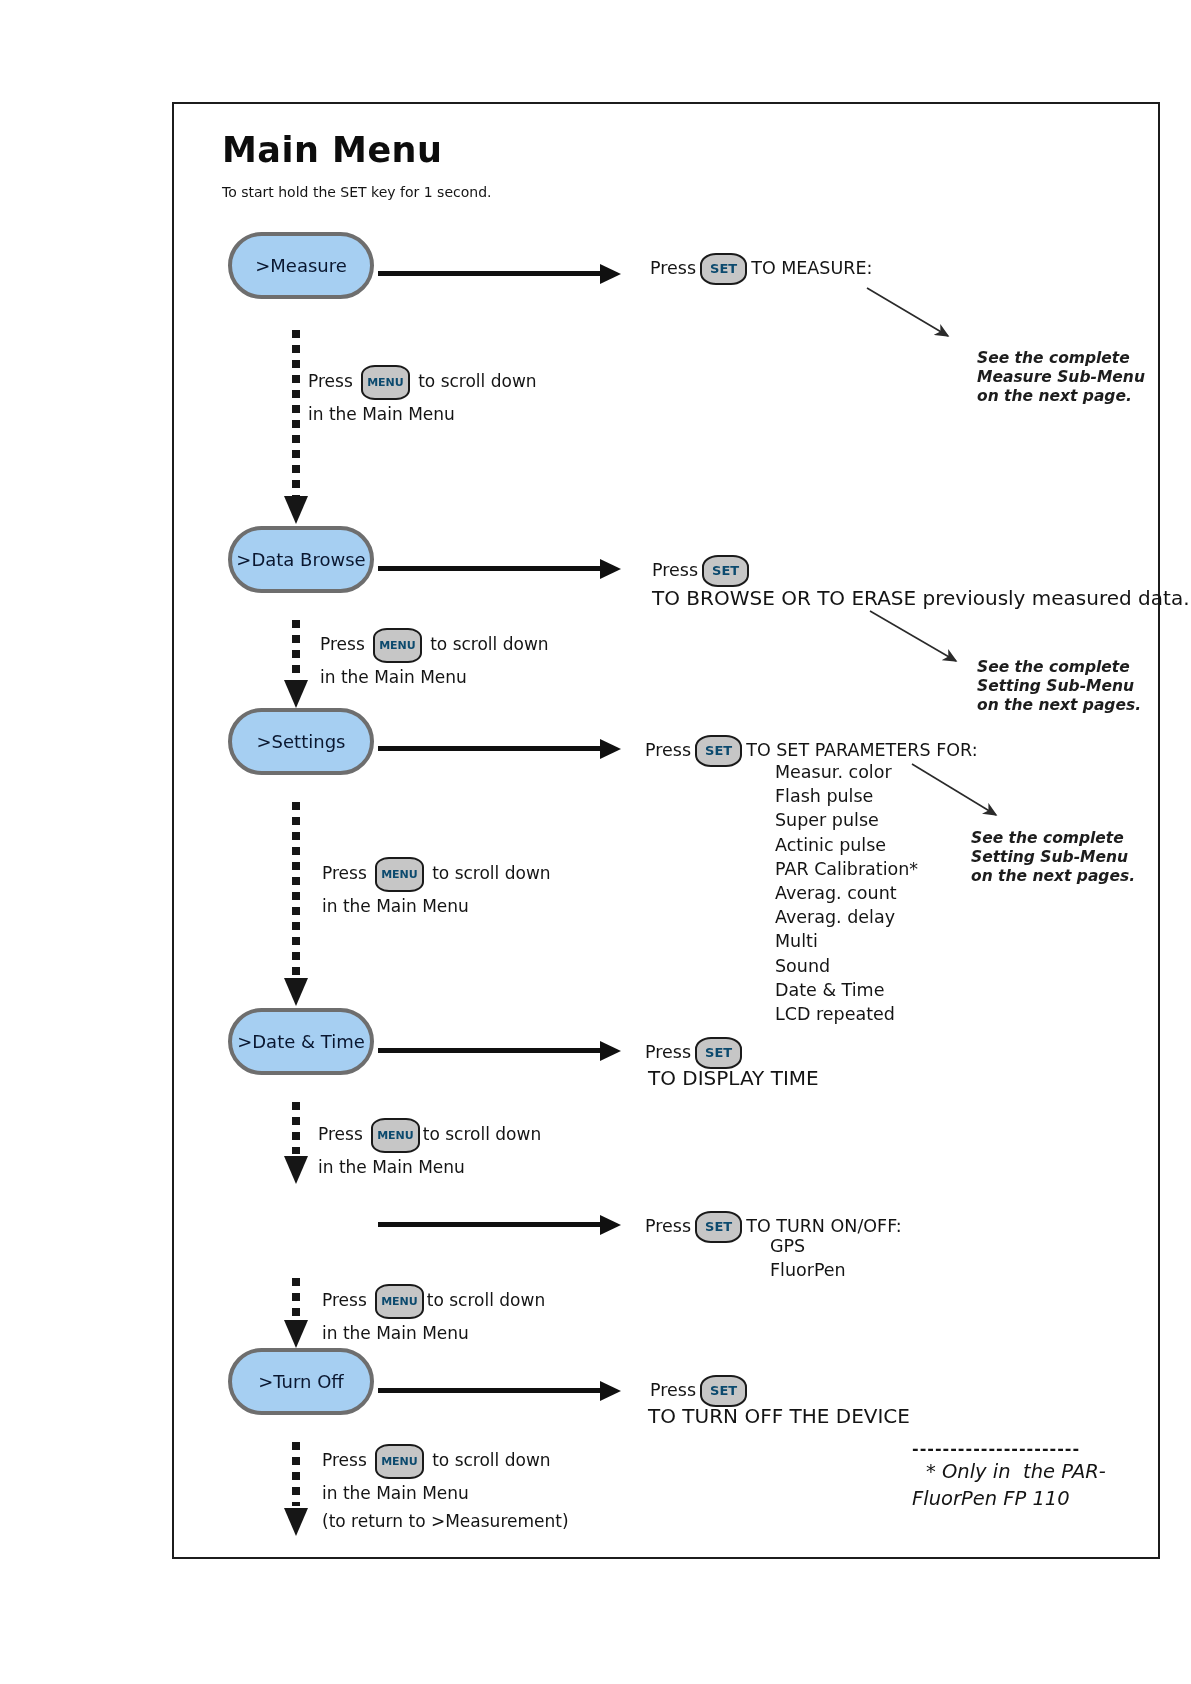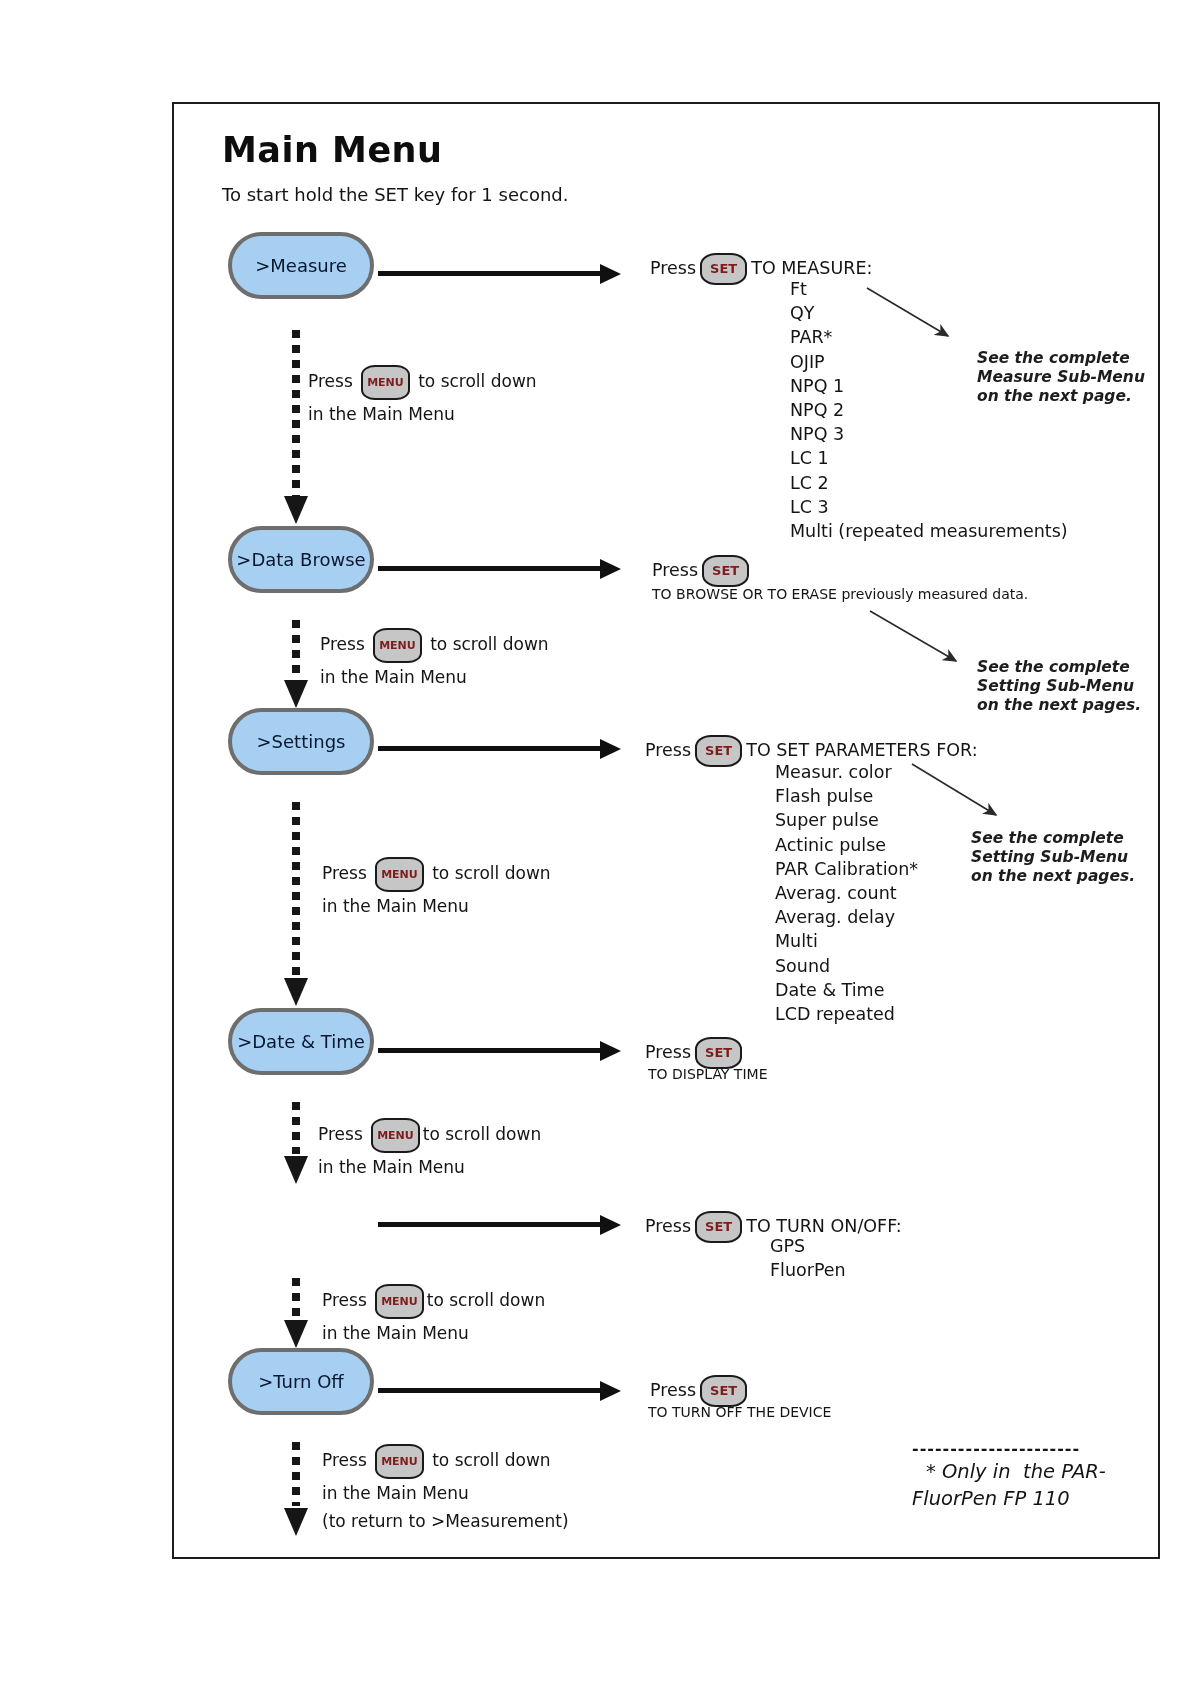--- a/index.html
+++ b/index.html
@@ -4,46 +4,46 @@
 <style>
   html,body{margin:0;padding:0;background:#fff;}
   .page{
     position:relative; width:1191px; height:1684px; background:#fff;
     font-family:"DejaVu Sans","Liberation Sans",sans-serif; color:var(--text,#141414);
     overflow:hidden;
   }
   .frame{position:absolute; left:172px; top:102px; width:984px; height:1453px;
     border:2px solid var(--frame-border,#1c1c1c);}
   .title{position:absolute; left:222px; top:130px; font-size:35px; font-weight:bold; color:#0d0d0d; letter-spacing:0.5px;}
-  .subtitle{position:absolute; left:222px; top:184px; font-size:18px;}
+  .subtitle{position:absolute; left:222px; top:184px; font-size:14px;}
   .node{
     position:absolute; left:228px; width:146px; height:67px;
     background:var(--node-fill,#a6cff2); border:4px solid var(--node-border,#6e6e6e);
     border-radius:40px; display:flex; align-items:center; justify-content:center;
     font-weight:normal; font-size:18px; color:var(--node-text,#0a1730); box-sizing:border-box;
     text-align:center;
   }
   .harrow{position:absolute; height:5px; background:#101010;}
   .harrow::after{content:""; position:absolute; right:-21px; top:-7.5px;
     border-left:21px solid #101010; border-top:10px solid transparent; border-bottom:10px solid transparent;}
   .vdash{position:absolute; left:292px; width:8px;
     background:repeating-linear-gradient(to bottom,#161616 0 8px,transparent 8px 15px);}
   .vhead{position:absolute; left:284px; width:0; height:0;
     border-left:12px solid transparent; border-right:12px solid transparent; border-top:28px solid #161616;}
   .pressline{position:absolute; font-size:17.5px; line-height:24px; white-space:nowrap;}
-  .resultline{position:absolute; font-size:14px; white-space:nowrap;}
+  .resultline{position:absolute; font-size:20px; white-space:nowrap;}
   .itemlist{position:absolute; font-size:17.5px;}
   .itemlist div{line-height:24.2px; white-space:nowrap;}
   .list2 div{line-height:23.5px;}
   .sidenote{position:absolute; font-size:15.5px; font-style:italic; font-weight:600; color:#1d1d1d;}
   .sidenote div{line-height:19px; white-space:nowrap;}
   .scrollnote{position:absolute; font-size:17px;}
   .scrollnote > div{line-height:27.5px; white-space:nowrap;}
   .pill{display:inline-block; background:var(--pill-fill,#c6c6c6); border:2px solid #1a1a1a;
-    border-radius:50%; font-weight:600; position:relative; top:-1px; color:#7f1d1d;}
+    border-radius:50%; font-weight:600; position:relative; top:-1px; color:#0c4a6e;}
   .pill-set{font-size:13px; padding:1.5px 8px 2.5px; margin:0 4px; border-radius:16px / 12px;}
   .pill-menu{font-size:11px; padding:1.5px 4px 2px; margin:0 3px; border-radius:14px / 10px;}
   .footnote{position:absolute; left:912px; top:1440px; font-style:italic; font-size:19.5px;}
   .footnote .dashes{font-style:normal; font-size:16px; letter-spacing:1px; font-weight:bold; white-space:pre; line-height:18px;}
   .footnote .fl{line-height:27px; white-space:pre;}
   svg.diag{position:absolute; left:0; top:0; pointer-events:none;}
 </style>
 </head>
 <body>
 
@@ -53,33 +53,20 @@
   <div class="title">Main Menu</div>
   <div class="subtitle">To start hold the SET key for 1 second.</div>
 
   <div class="node" style="top:232px">
     <span>&gt;Measure</span>
   </div>
   <div class="harrow" style="left:378px;top:271px;width:222px"></div>
   <div class="pressline" style="left:650px;top:254px">
     <span>Press</span><span class="pill pill-set">SET</span><span>TO MEASURE:</span>
   </div>
-  <div class="itemlist" style="left:790px;top:277px">
-      <div>Ft</div>
-      <div>QY</div>
-      <div>PAR*</div>
-      <div>OJIP</div>
-      <div>NPQ 1</div>
-      <div>NPQ 2</div>
-      <div>NPQ 3</div>
-      <div>LC 1</div>
-      <div>LC 2</div>
-      <div>LC 3</div>
-      <div>Multi (repeated measurements)</div>
-    </div>
   <div class="sidenote" style="left:977px;top:349px">
       <div>See the complete</div>
       <div>Measure Sub-Menu</div>
       <div>on the next page.</div>
     </div>
   <div class="vdash" style="top:330px;height:168px"></div>
   <div class="vhead" style="top:496px"></div>
   <div class="scrollnote" style="left:308px;top:366px">
     <div><span>Press</span> <span class="pill pill-menu">MENU</span> <span>to scroll down</span></div>
     <div>in the Main Menu</div>

